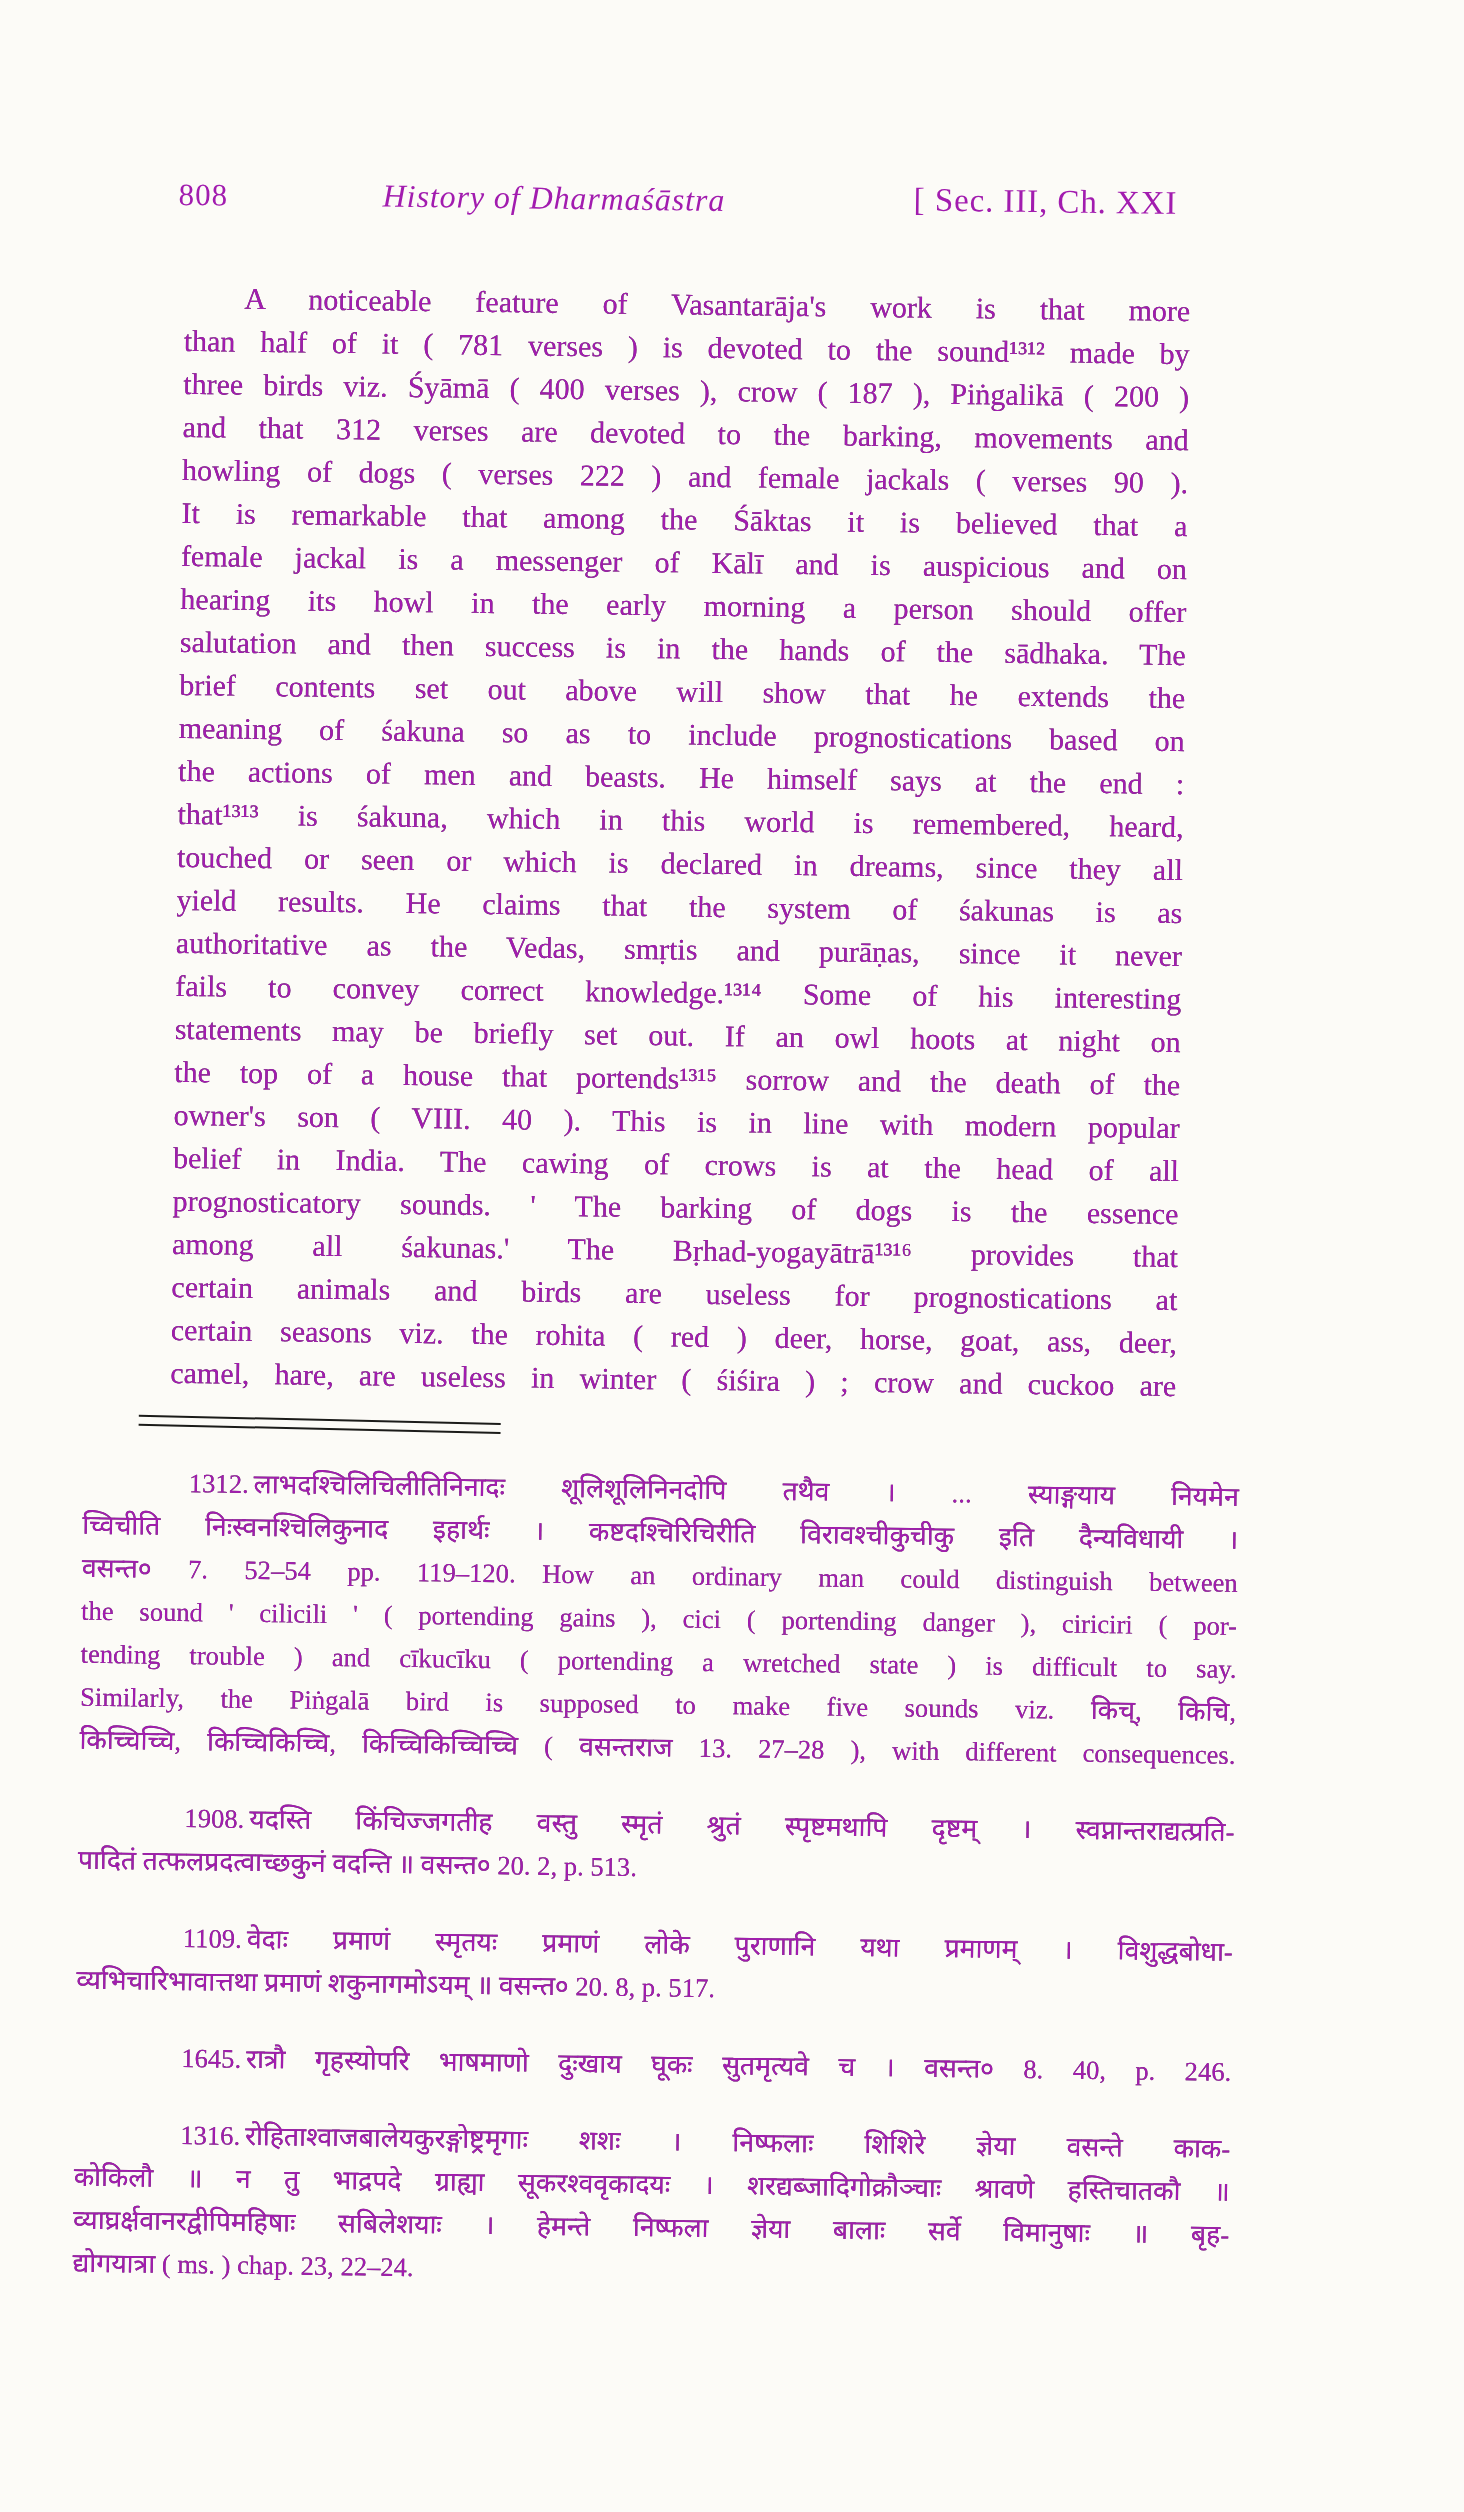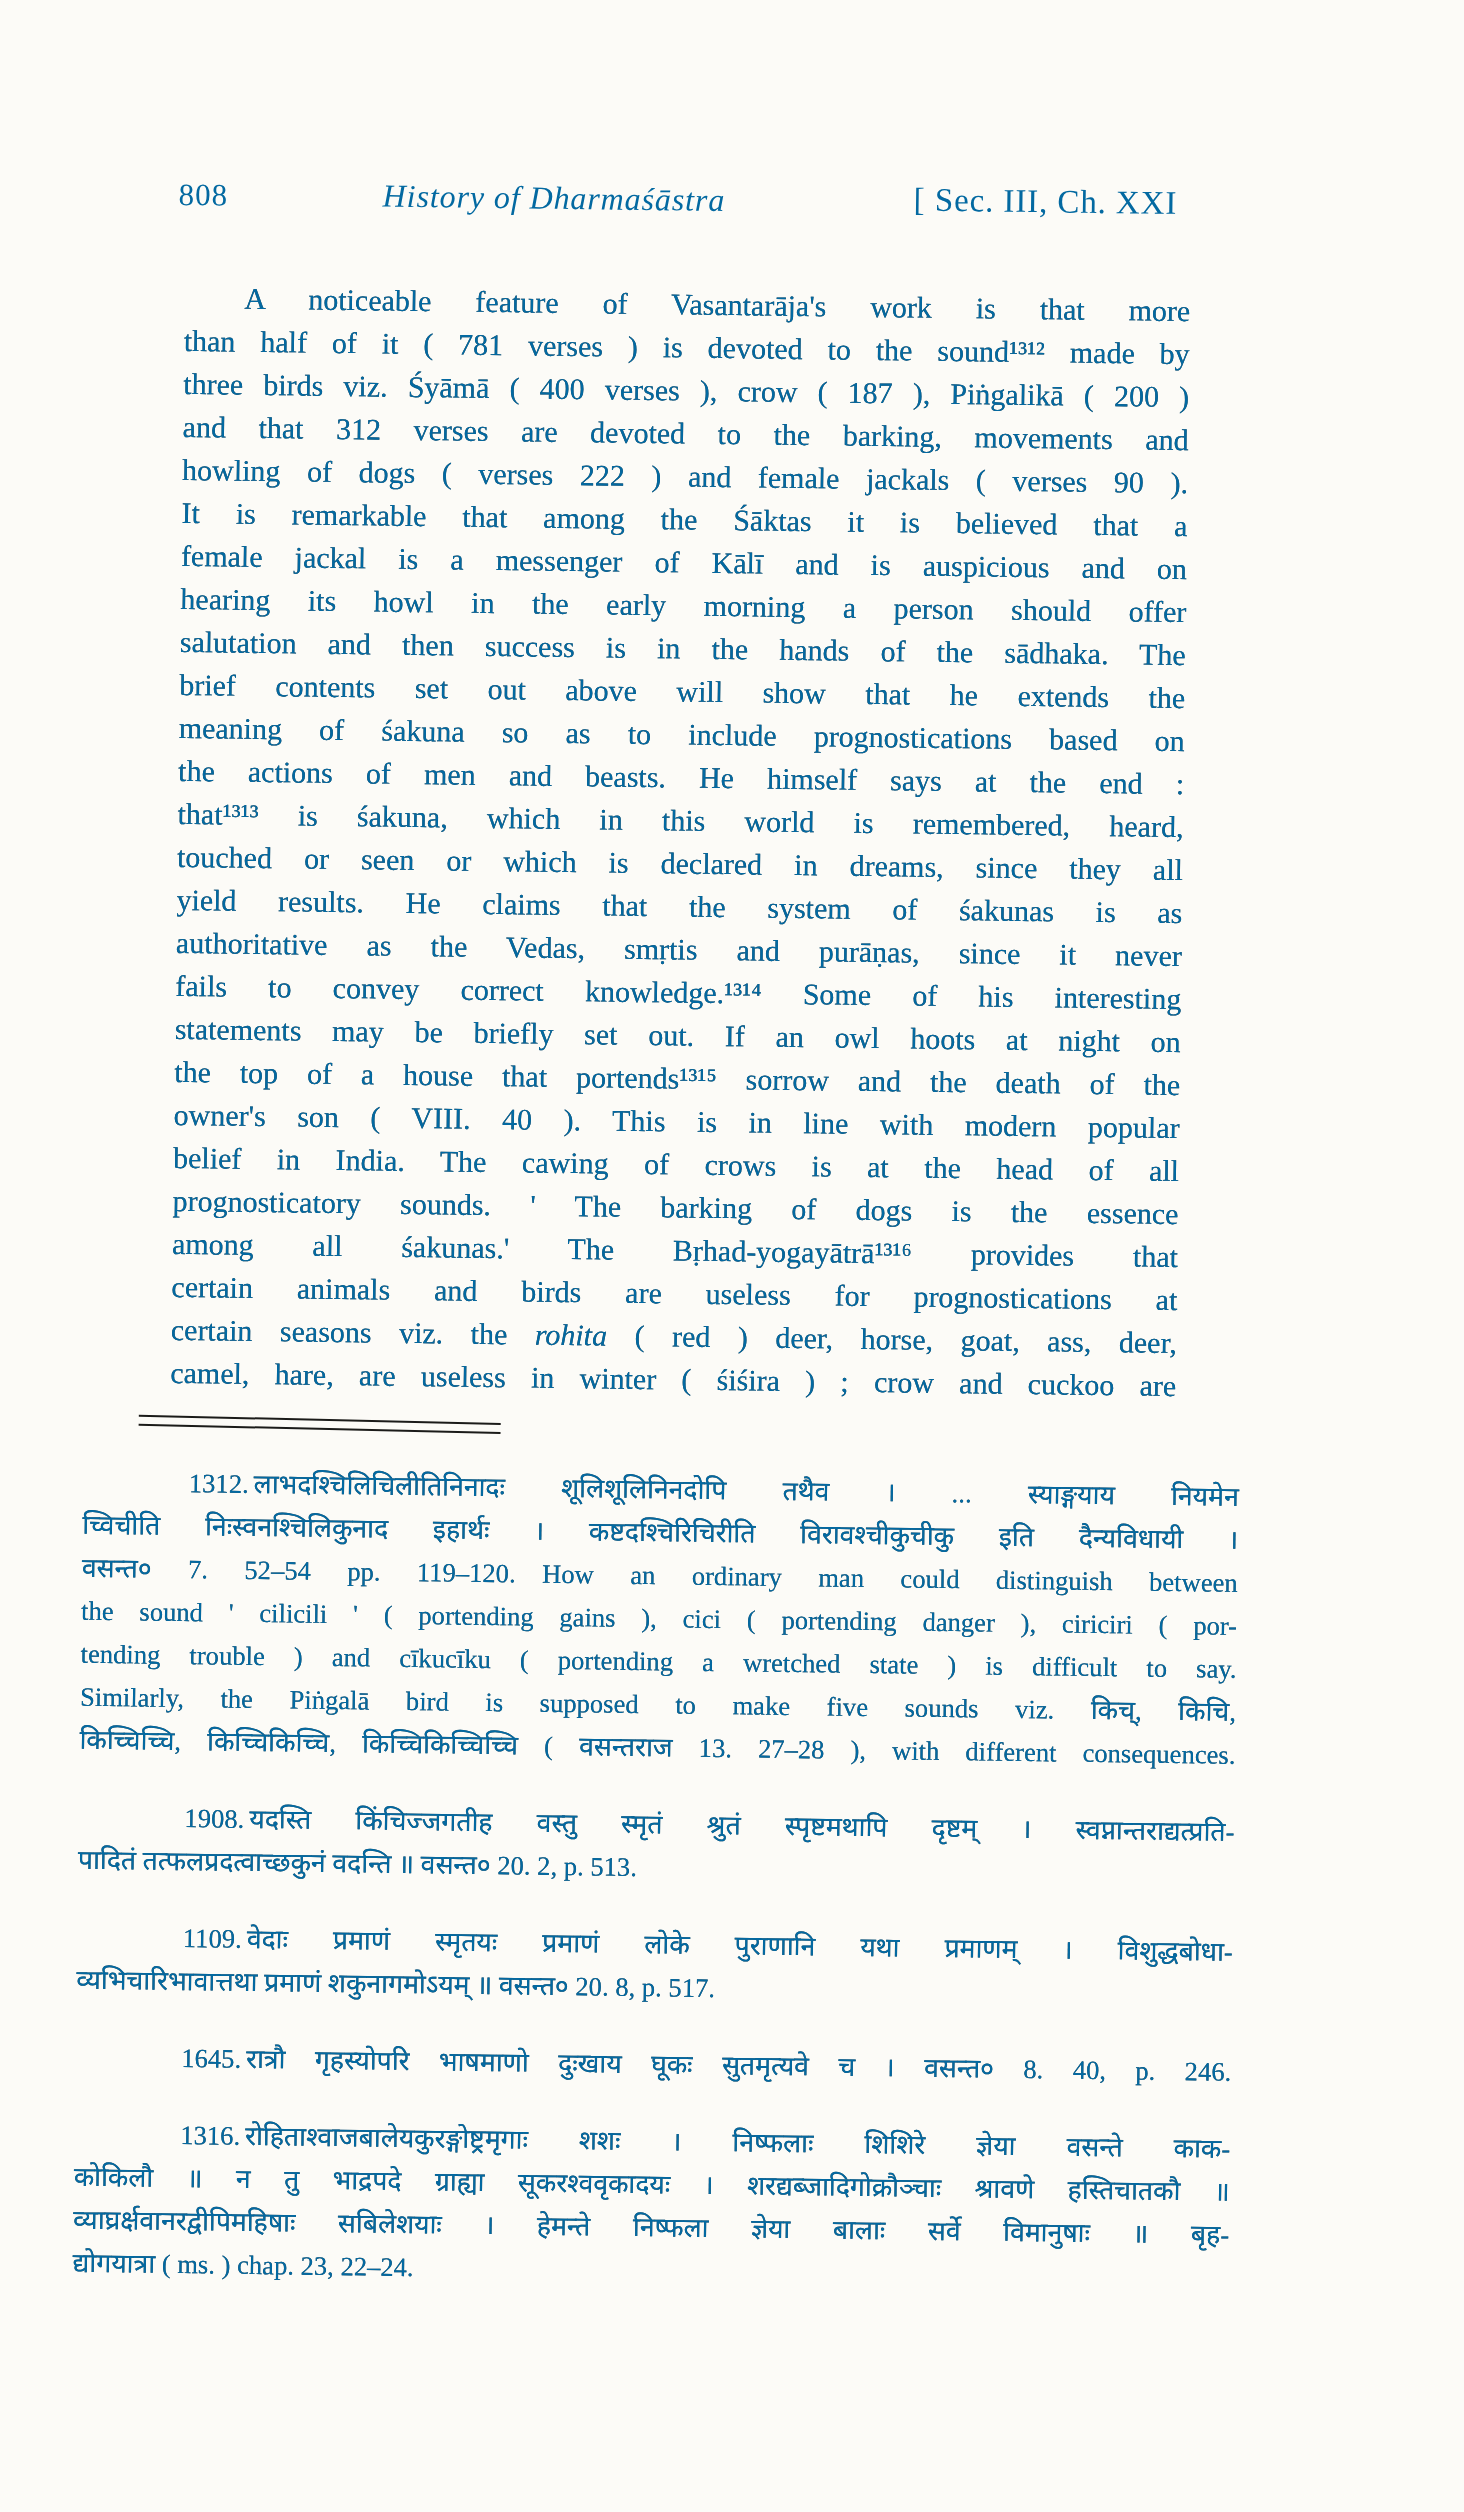--- a/index.html
+++ b/index.html
@@ -3,38 +3,38 @@
 <meta charset="utf-8">
 <style>
   html,body{margin:0;padding:0;}
   body{
     width:1465px;height:2512px;
     background:#e8e6e0;
     font-family:"Liberation Serif","DejaVu Serif",serif;
   }
   .sheet{
     position:relative;width:1465px;height:2512px;overflow:hidden;
-    background:#fcfbf7;color:#0369a1;
+    background:#fcfbf7;color:#a21caf;
   }
   .content{
     position:absolute;left:186px;top:175px;width:1170px;
     transform:rotate(0.75deg);transform-origin:0 0;
   }
   .pg-header{position:relative;height:51px;font-size:31px;}
   .pg-num{position:absolute;left:-7px;top:1.8px;letter-spacing:0.9px;}
   .pg-title{position:absolute;left:197px;top:0;font-style:italic;font-size:32px;letter-spacing:0.9px;}
   .pg-section{position:absolute;left:728px;top:-2.7px;font-size:33px;letter-spacing:0.9px;}
   .bodytext{margin-top:50px;width:1006px;font-size:30px;}
   .bl{
     text-align:justify;text-align-last:justify;
     line-height:43px;white-space:normal;
     text-shadow:0 0 0.4px rgba(10,10,10,.75);
   }
   .bl.indent{text-indent:60px;}
-  .it{font-style:italic;}
+  .it{}
   .fnwrap{position:relative;left:-86px;width:1156px;margin-top:23px;}
   .fnsep{
     width:362px;height:7px;margin-left:55px;margin-top:7px;
     border-top:2.7px solid #1b1b19;border-bottom:2.7px solid #1b1b19;
     transform:rotate(0.55deg);
   }
   .footnote{margin-top:34px;font-size:26.6px;line-height:43px;}
   .fl{
     text-align:justify;text-align-last:justify;
     text-shadow:0 0 0.4px rgba(10,10,10,.7);

